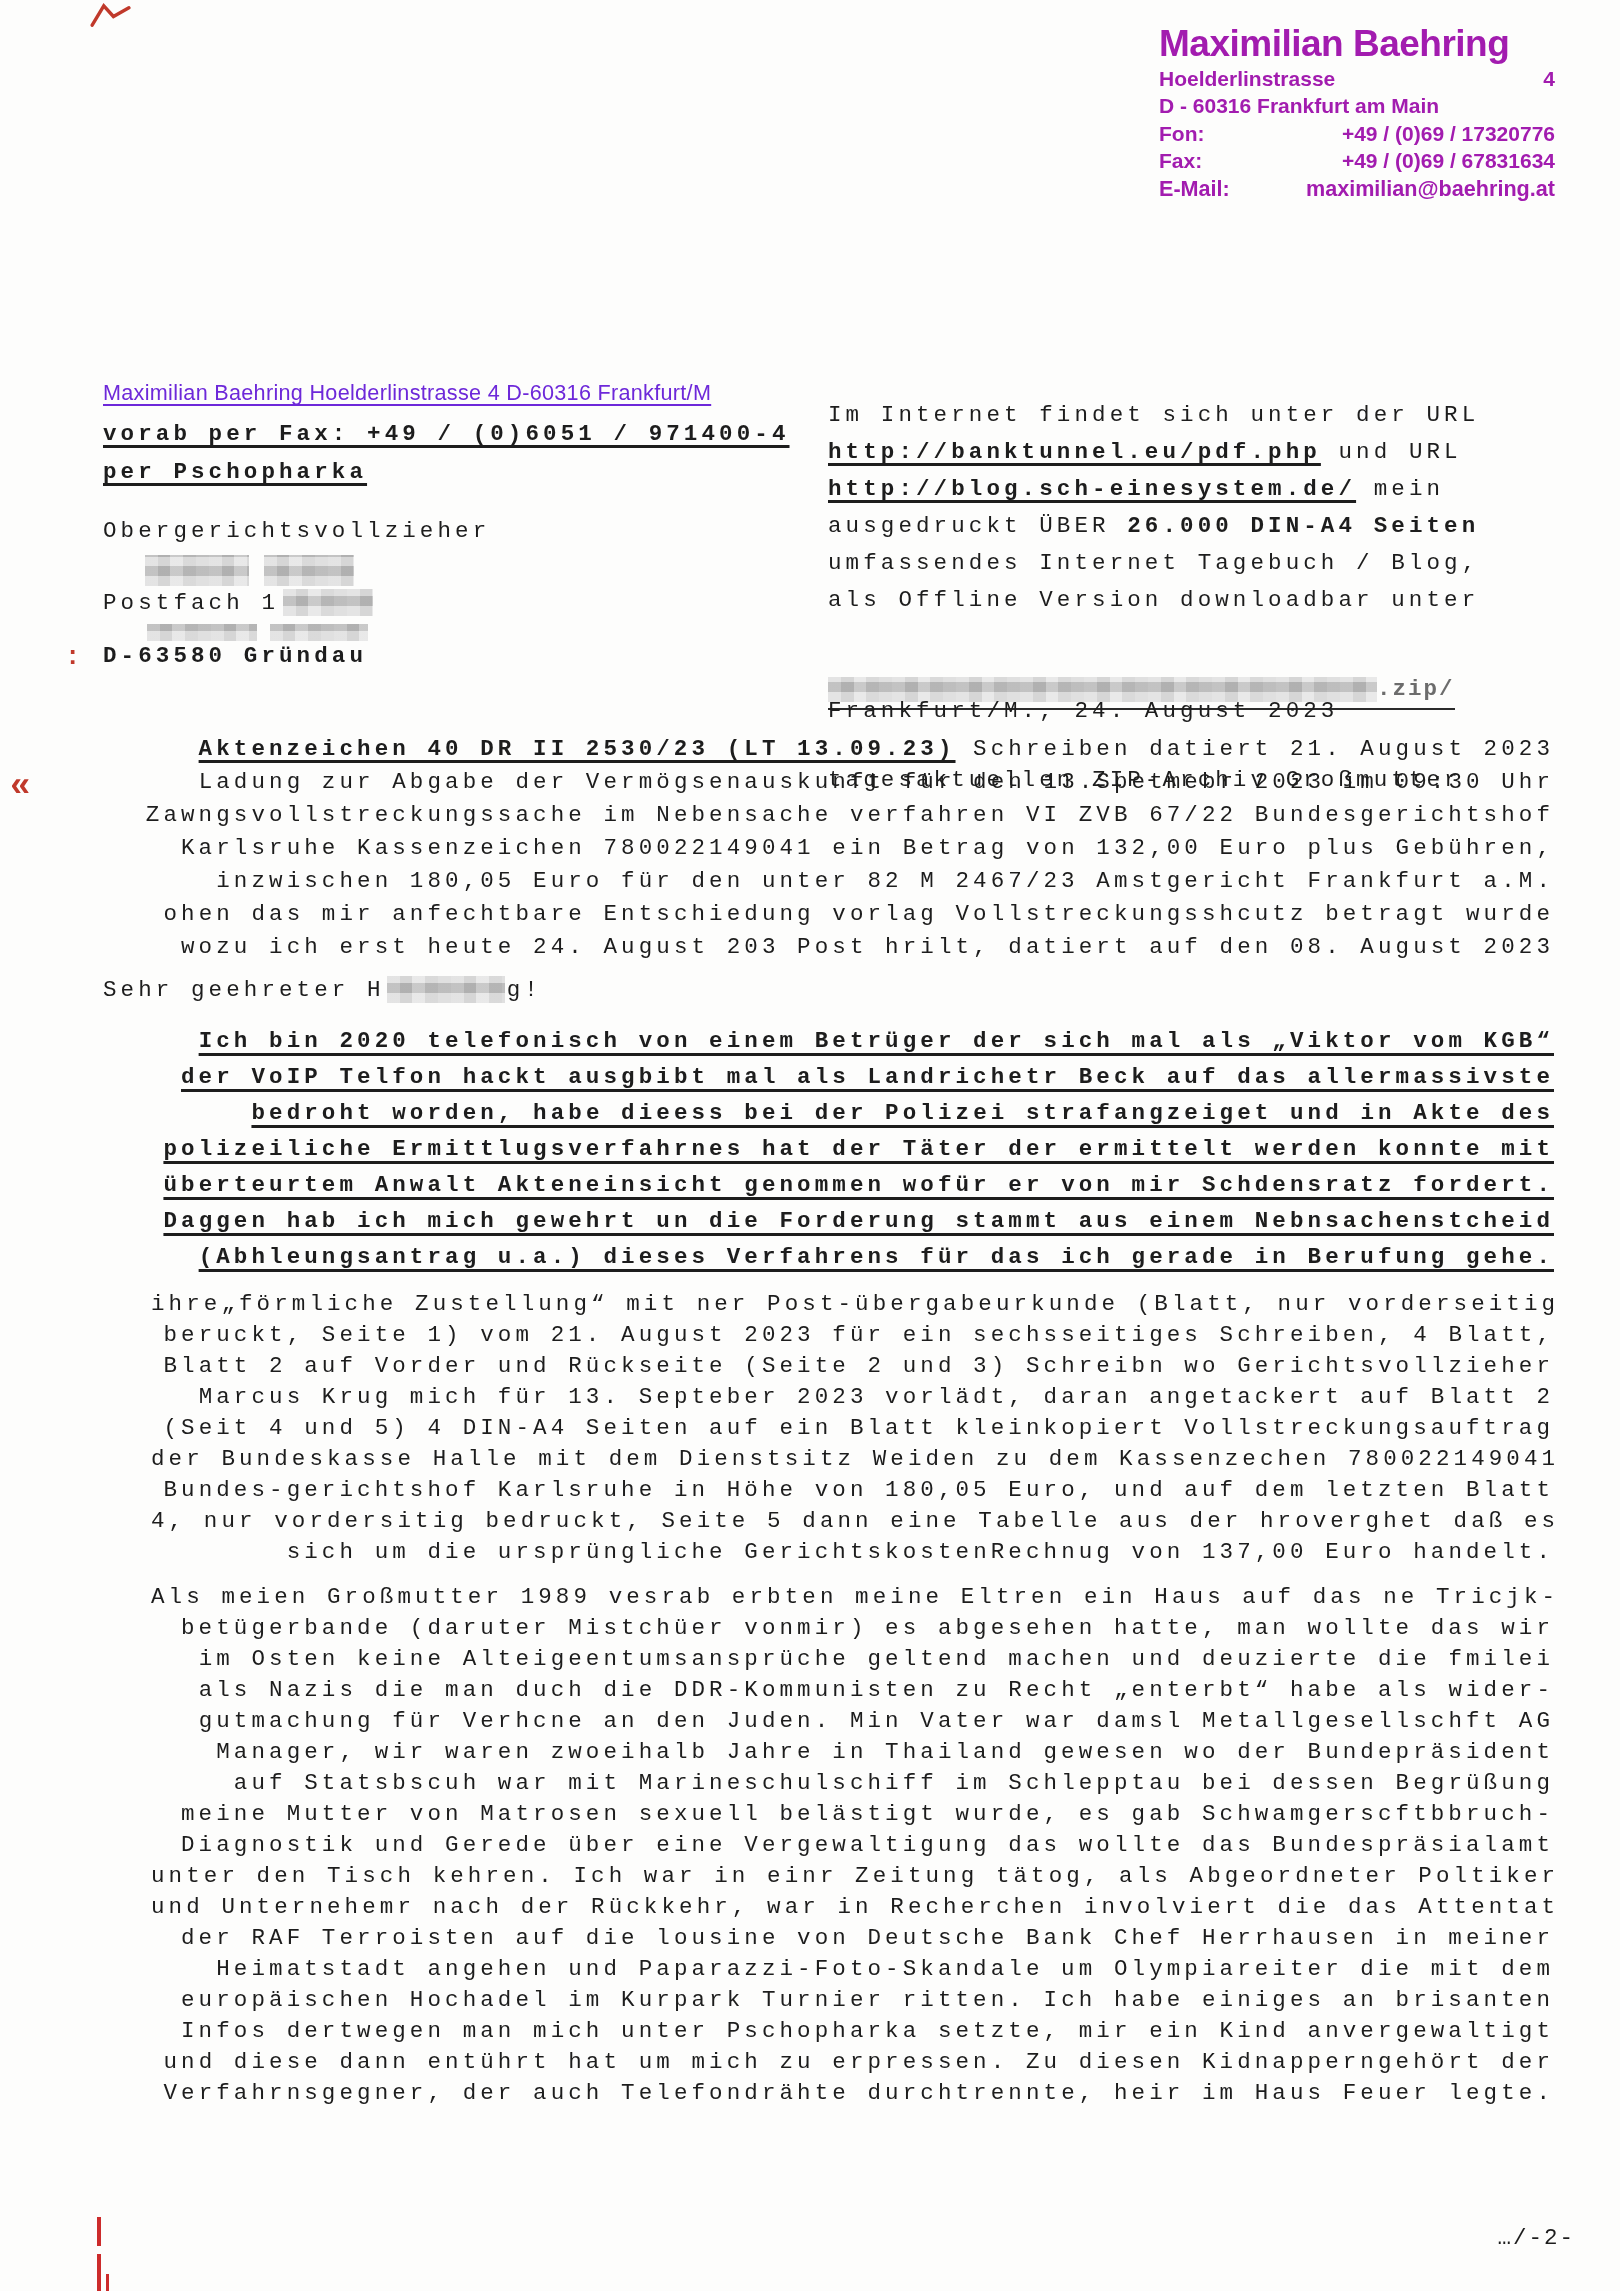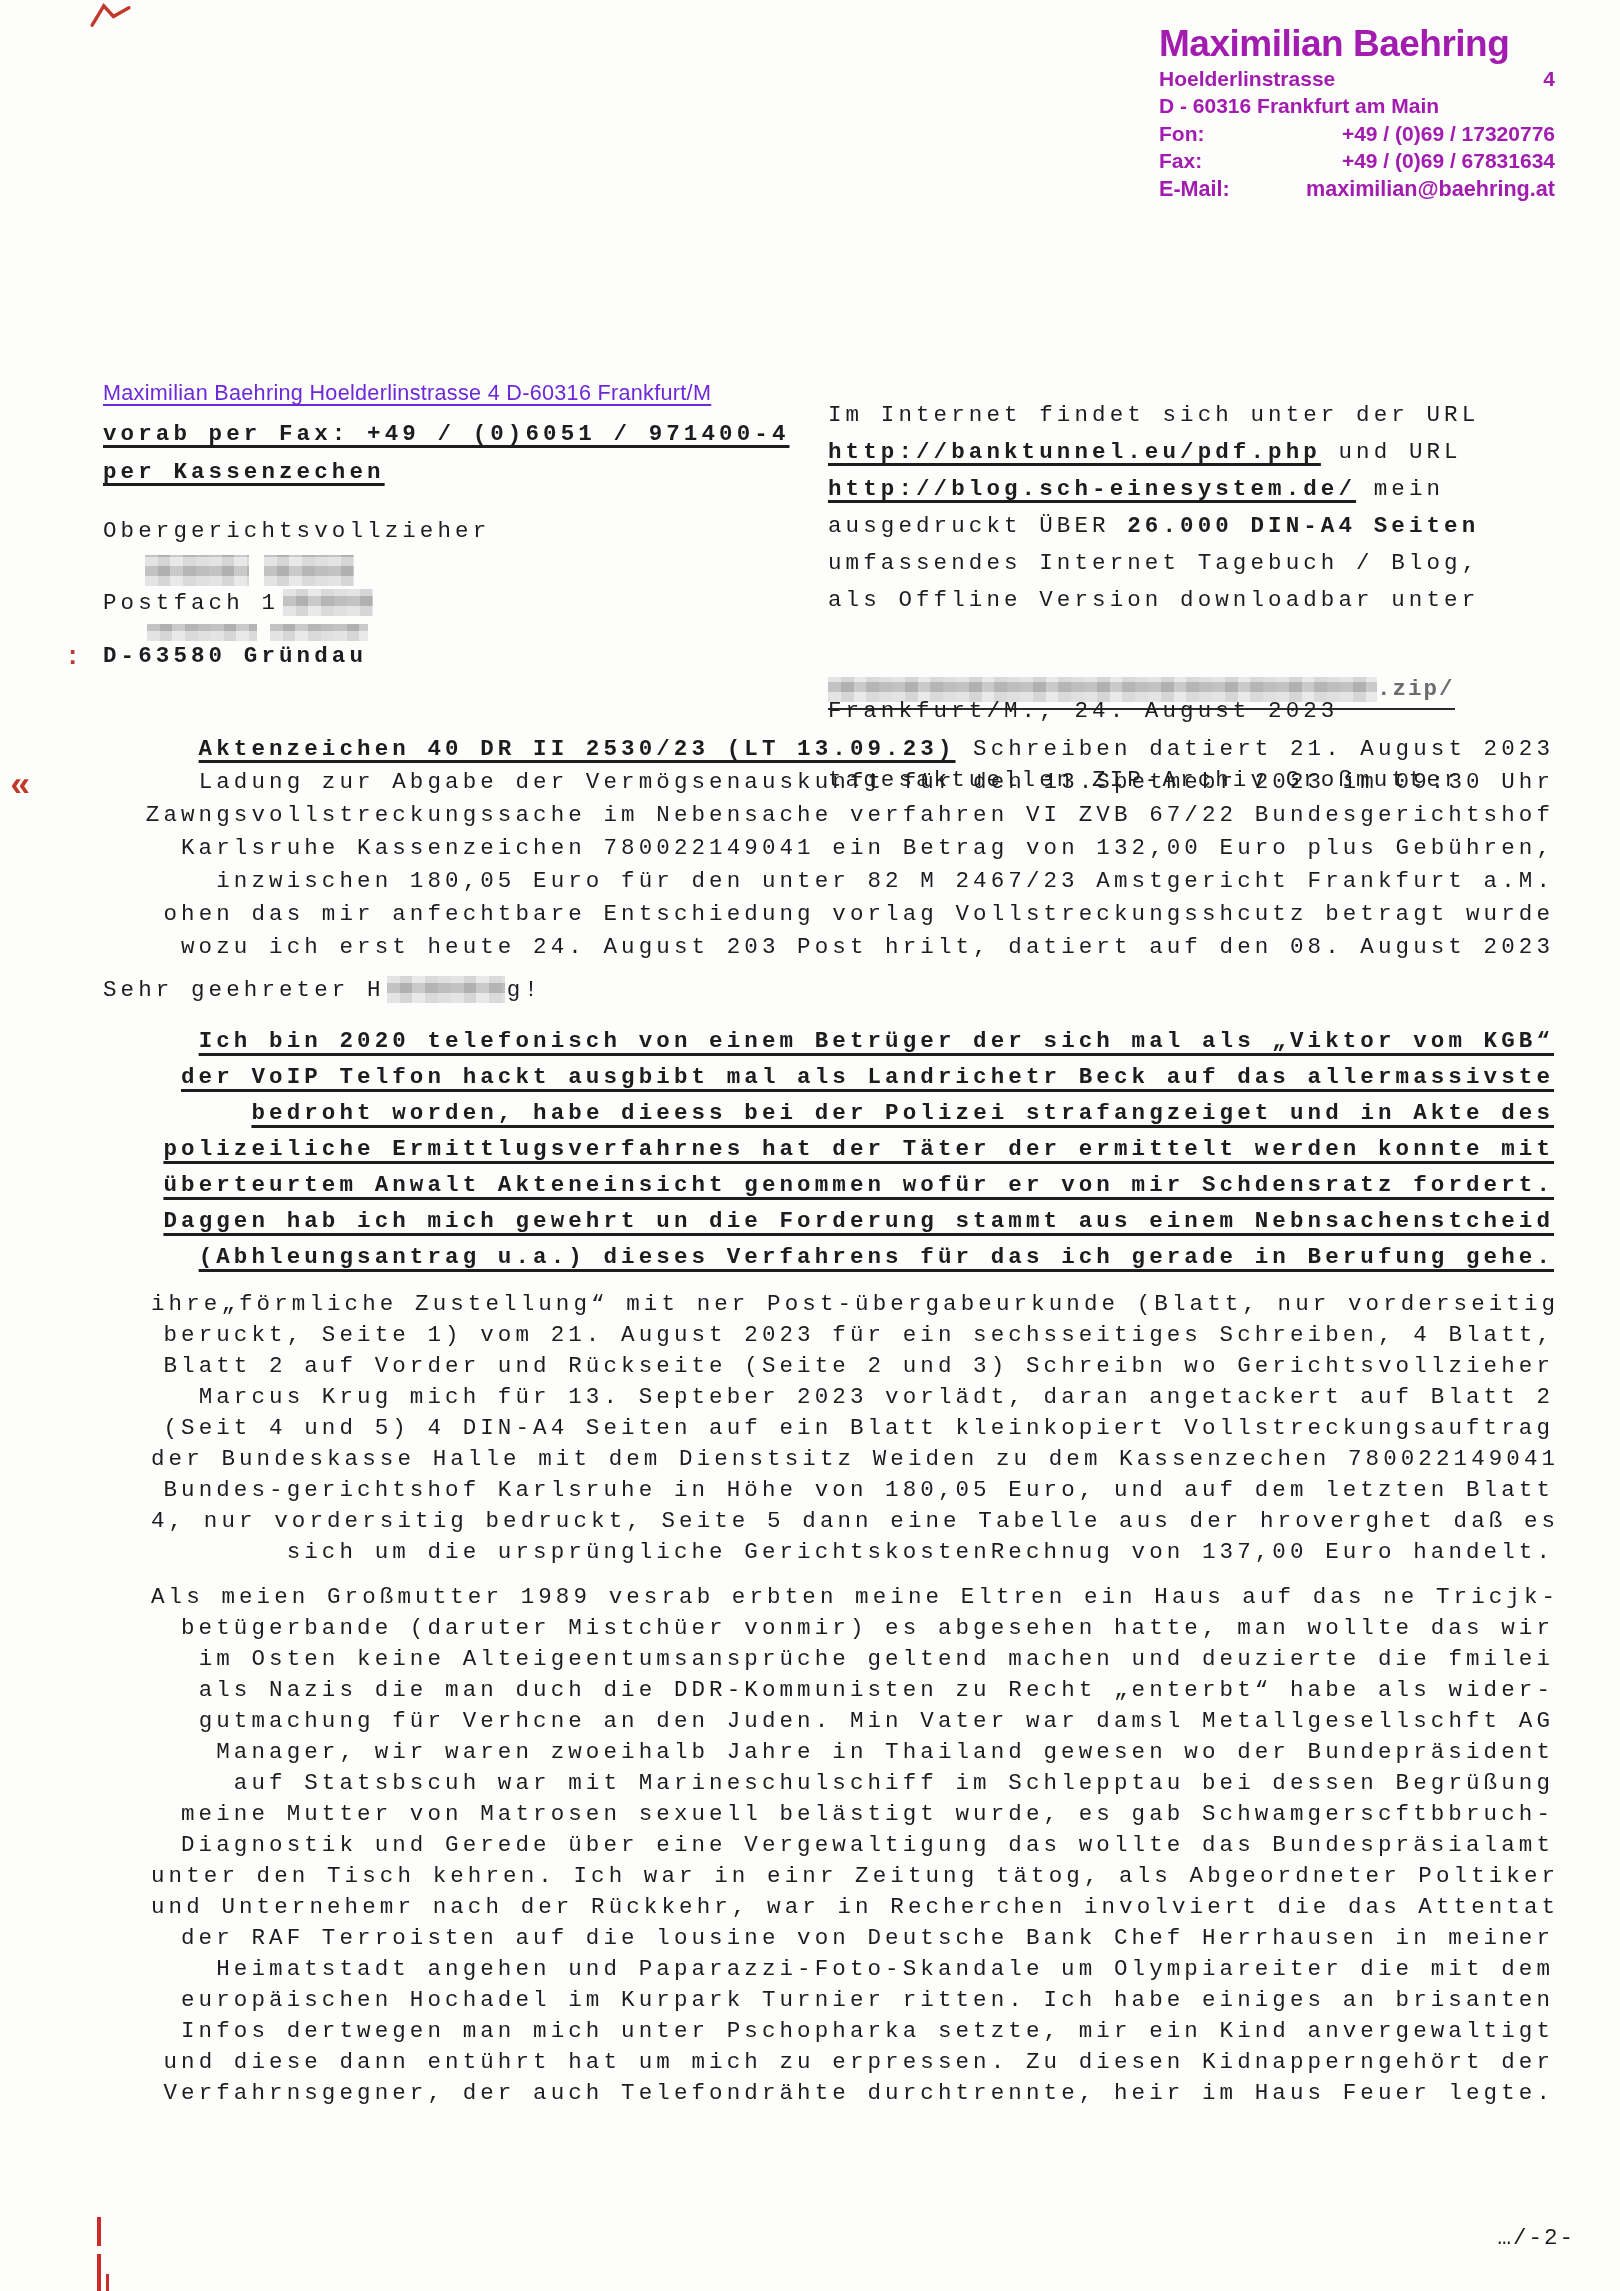--- a/index.html
+++ b/index.html
@@ -104,21 +104,21 @@
       <span>+49 / (0)69 / 67831634</span>
     </div>
     <div class="lh-row email">
       <span>E-Mail:</span>
       <span>maximilian@baehring.at</span>
     </div>
   </div>
 
   <div class="sender-line">Maximilian Baehring Hoelderlinstrasse 4 D-60316 Frankfurt/M</div>
   <div class="fax-line mono">vorab per Fax: +49 / (0)6051 / 971400-4</div>
-  <div class="einschreiben-line mono">per Kassenzechen</div>
+  <div class="einschreiben-line mono">per Pschopharka</div>
 
   <div class="recipient mono">
     <div class="r1">Obergerichtsvollzieher</div>
     <span class="redact abs" style="left:42px;top:37px;width:104px;height:31px;"></span>
     <span class="redact abs" style="left:161px;top:37px;width:90px;height:31px;"></span>
     <div class="postfach"><span>Postfach 1</span><span class="redact" style="width:90px;height:27.4px;margin-left:3.9px;"></span></div>
     <span class="redact abs" style="left:44px;top:106px;width:110px;height:16.7px;"></span>
     <span class="redact abs" style="left:167px;top:106px;width:98px;height:16.7px;"></span>
     <div class="city">D-63580 Gründau</div>
   </div>

